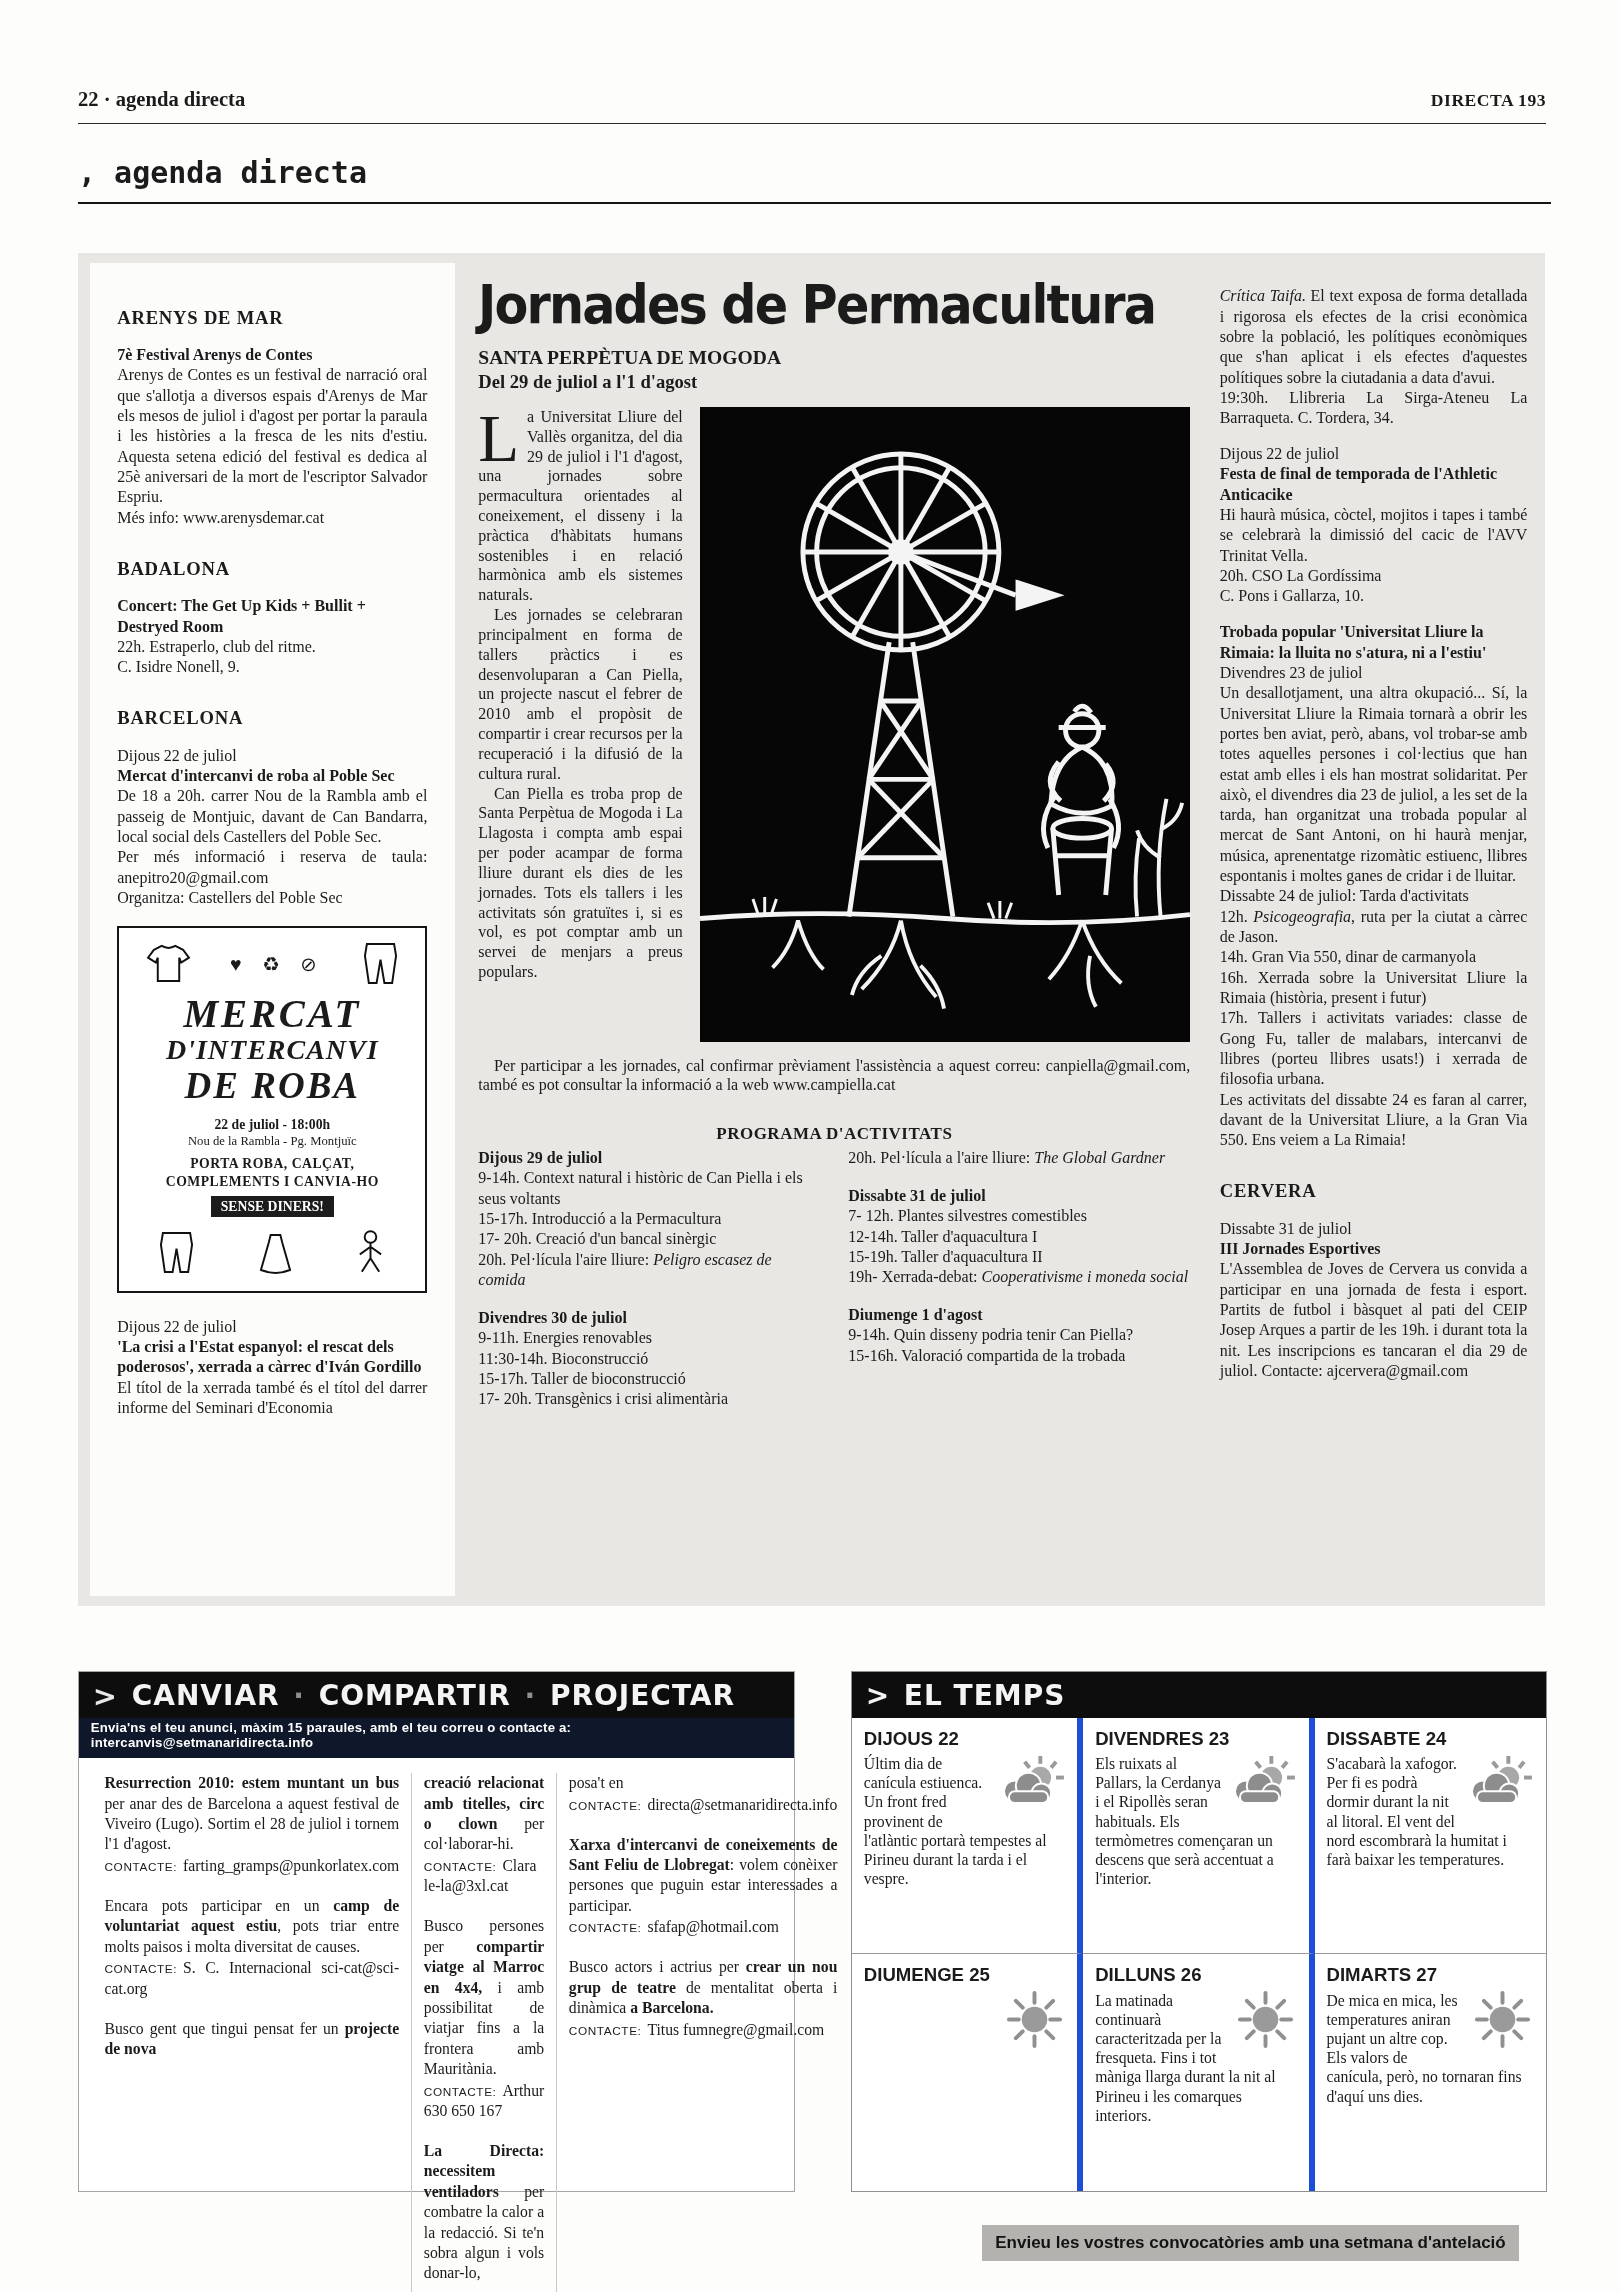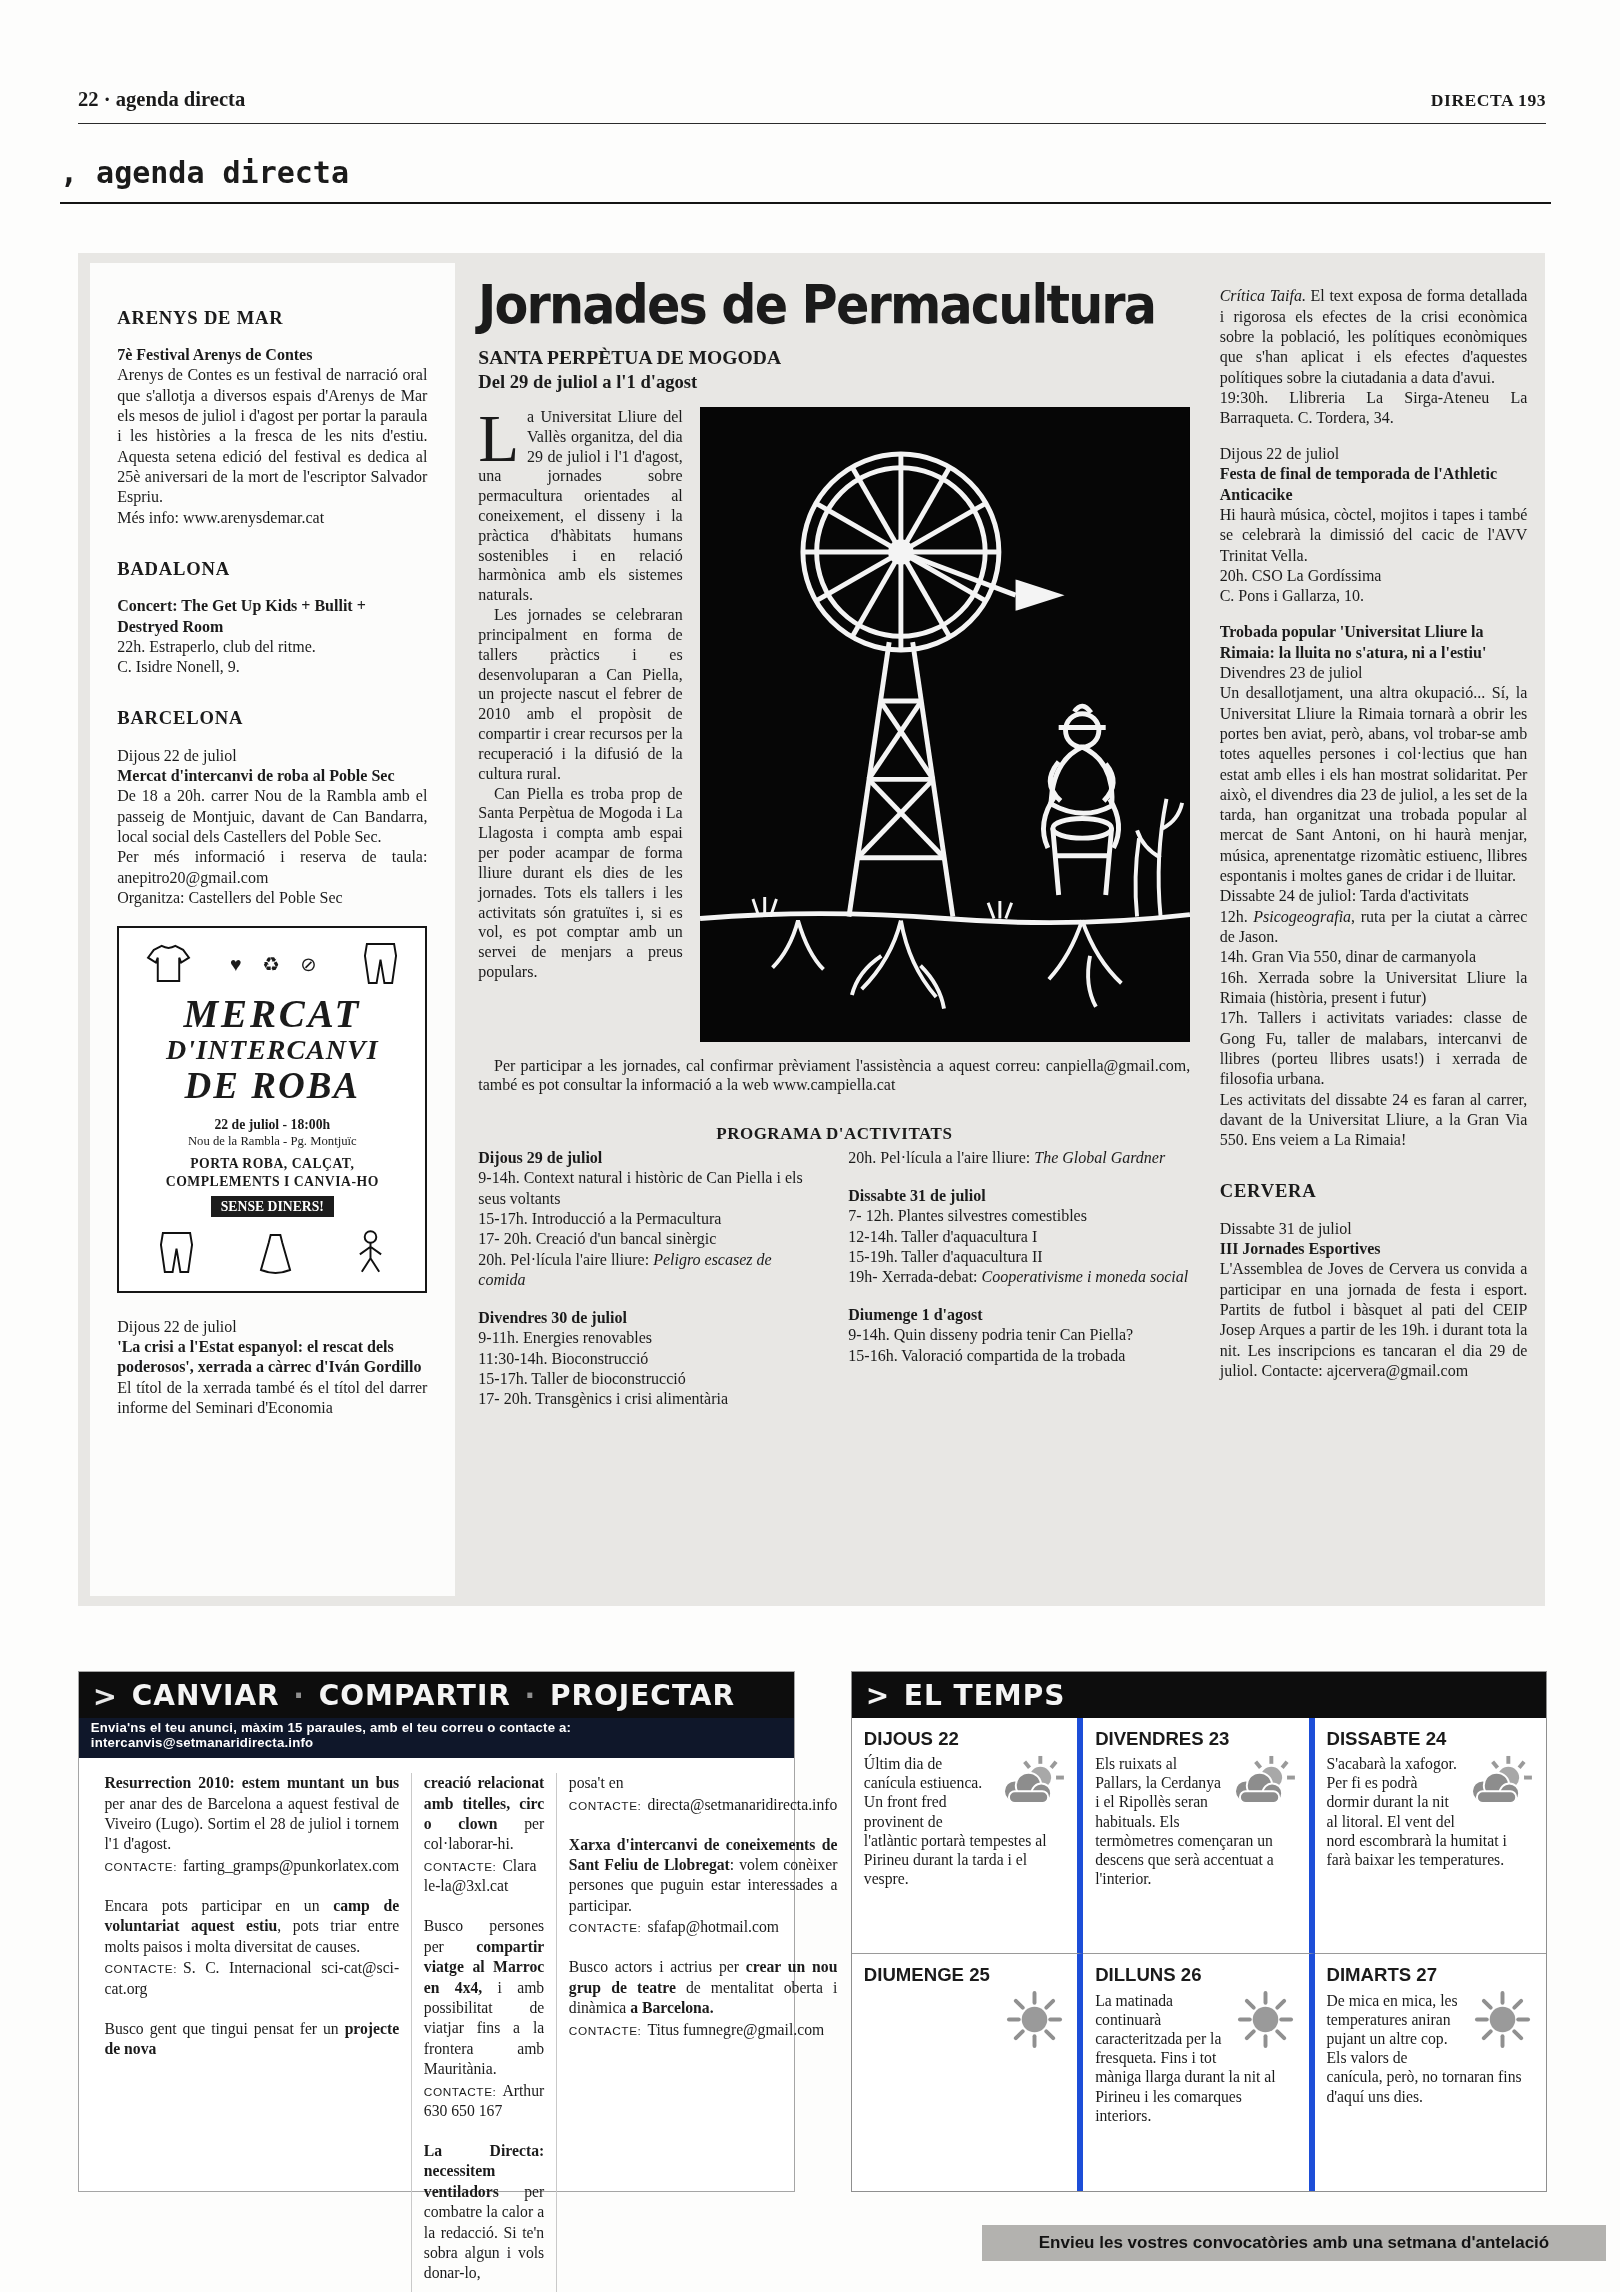--- a/index.html
+++ b/index.html
@@ -15,21 +15,21 @@
   .folio {
     position:absolute; left:78px; right:74px; top:88px;
     display:flex; justify-content:space-between; align-items:flex-end;
     padding-bottom:11.8px; border-bottom:1.5px solid #2b2b2b;
     font-weight:bold; font-size:20.6px;
   }
   .folio-right { font-size:17.6px; letter-spacing:0.5px; }
 
   
   .banner {
-    position:absolute; left:60px; right:69px; top:155px;
+    position:absolute; left:78px; right:69px; top:155px;
     font-family:"DejaVu Sans Mono", monospace; font-weight:bold; font-size:30px;
     padding-bottom:11.8px; border-bottom:2.9px solid #141414;
   }
 
   
   .content {
     position:absolute; left:78px; top:253px; width:1467px; height:1353px;
     background:#e8e7e4; display:flex; gap:23.5px; padding:9.8px 11.8px;
     box-sizing:border-box; overflow:hidden;
   }
@@ -119,21 +119,21 @@
   }
   .weather-grid { flex:1; display:grid; grid-template-columns:1fr 1fr 1fr; grid-template-rows:1fr 1fr; }
   .weather-cell { border-right:6px solid #1d4ed8; border-bottom:1px solid #9a9a9a; padding:9.8px 11.8px; font-size:15.7px; line-height:1.22; overflow:hidden; }
   .weather-cell:nth-child(3n) { border-right:none; }
   .weather-cell:nth-child(n+4) { border-bottom:none; }
   .weather-day { font-family:"Liberation Sans", sans-serif; font-weight:bold; font-size:18.6px; margin-bottom:3.9px; }
   .weather-icon { float:right; margin:0 0 3.9px 5.9px; }
 
   
   .footer-bar {
-    position:absolute; left:982px; top:2225px; width:624px; height:36px;
+    position:absolute; left:982px; top:2225px; width:537px; height:36px;
     background:#b3b2af; display:flex; align-items:center; justify-content:center;
     font-family:"Liberation Sans", sans-serif; font-weight:bold; font-size:17px; color:#131313;
   }
 </style>
 </head>
 <body>
 
 <div class="page">
 
   <header class="folio">

